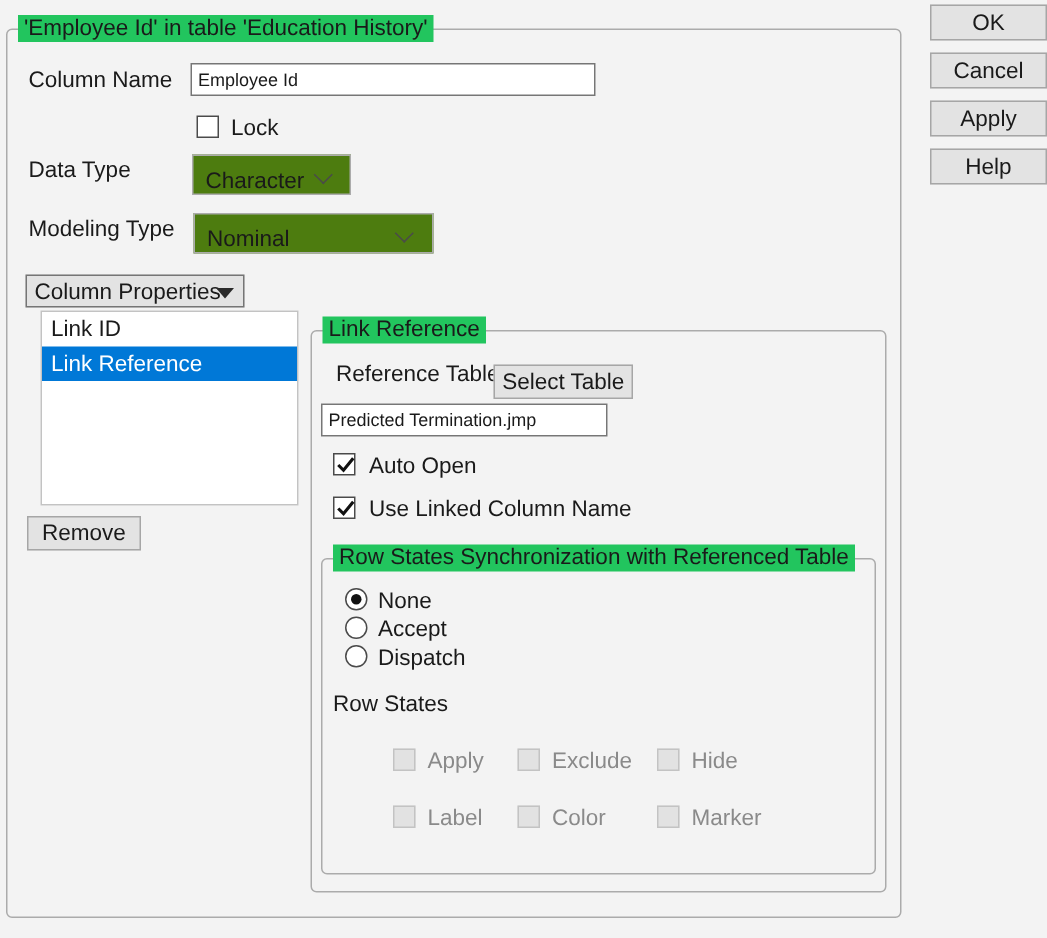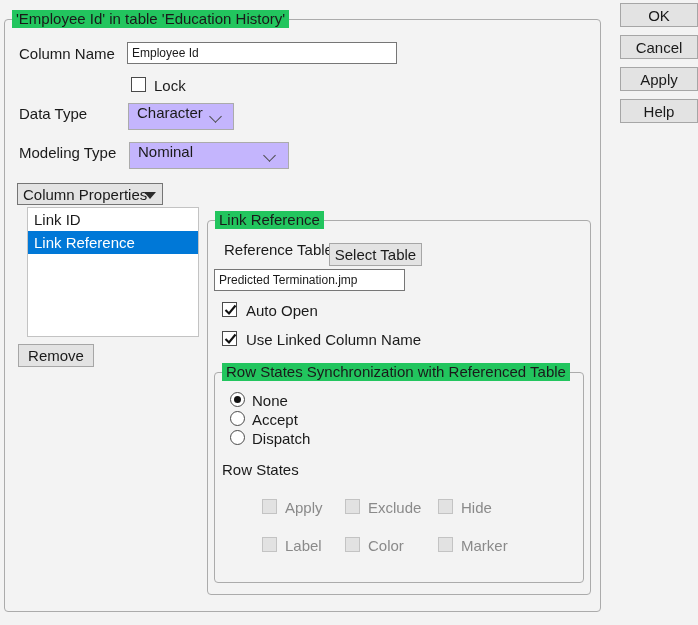--- a/index.html
+++ b/index.html
@@ -49,23 +49,23 @@
     border:1px solid #767676;
     font-family:"Liberation Sans", sans-serif;
     font-size:12px;
     color:#1a1a1a;
     padding:0 4px;
     margin:0;
   }
   .combo{
     position:absolute;
     box-sizing:border-box;
-    background:#c4b5fd;
+    background:#4d7c0f;
     border:1px solid #ababab;
-    display:flex;align-items:flex-start;
+    display:flex;align-items:flex-end;
   }
   .combo .combo-text{padding-left:8px;}
   .chev{
     position:absolute;
     width:8px;height:8px;
     border-right:1.5px solid #4a4a4a;
     border-bottom:1.5px solid #4a4a4a;
     transform:rotate(45deg);
   }
   .tri-down{

